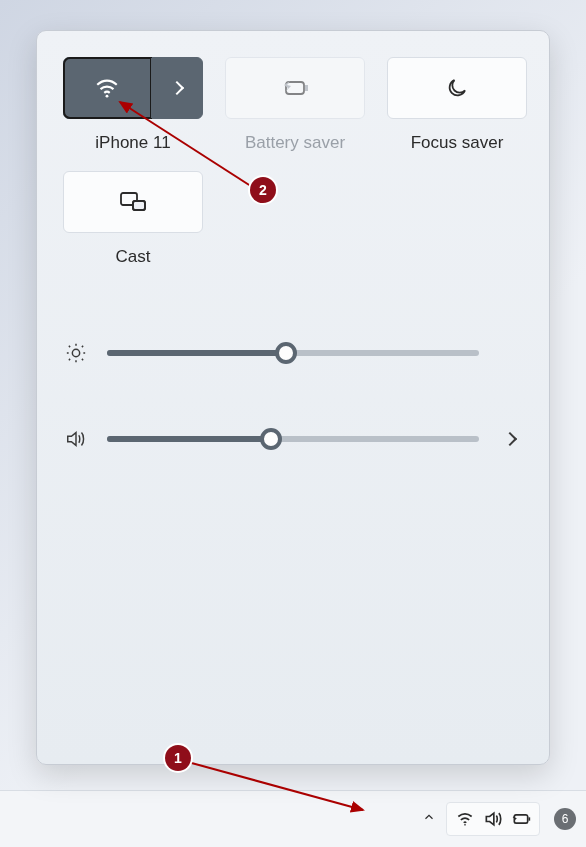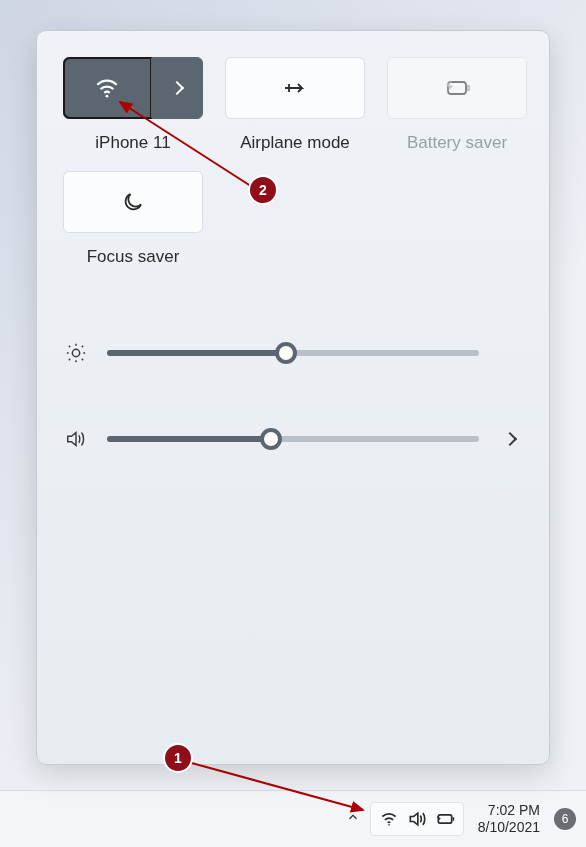--- a/index.html
+++ b/index.html
@@ -91,24 +91,20 @@
           <path d="M19 5c3 3 3 11 0 14"></path>
         </svg>
     </div>
     <div class="ticon">
       <svg width="22" height="20" viewBox="0 0 26 24" fill="none" stroke="#2b2b2b" stroke-width="2">
           <rect x="5" y="7" width="16" height="10" rx="2"></rect>
           <rect x="22" y="10" width="2" height="4" fill="#2b2b2b" stroke="none"></rect>
           <path d="M3 10l3 2-2 3 4-4-3-1 2-3z" fill="#2b2b2b" stroke="none"></path>
         </svg>
     </div>
-  </div>
-  <div class="clock">
-    <span>7:02 PM</span>
-    <span>8/10/2021</span>
   </div>
   <div class="notif">
     <span>6</span>
   </div>
 </div>
 
 <div class="panel">
 
   <div class="grid">
 
@@ -123,28 +119,20 @@
             </svg>
         </div>
         <div class="split-arrow">
           <span class="chev-r"></span>
         </div>
       </div>
       <div class="lbl">iPhone 11</div>
     </div>
 
 
-    <div class="tile">
-      <div class="btn">
-        <svg width="28" height="24" viewBox="0 0 24 24" fill="none" stroke="#2b2b2b" stroke-width="1.8">
-            <path d="M2 12h17l-4-4m4 4l-4 4M6 8v8"></path>
-          </svg>
-      </div>
-      <div class="lbl">Airplane mode</div>
-    </div>
 
     <div class="tile">
       <div class="btn disabled">
         <svg width="30" height="22" viewBox="0 0 30 22" fill="none" stroke="#9aa0a8" stroke-width="1.8">
             <rect x="6" y="5" width="18" height="12" rx="3"></rect>
             <rect x="25" y="8" width="3" height="6" fill="#9aa0a8" stroke="none"></rect>
             <path d="M4 8l4 3-3 4 6-6-4-1 3-4z" fill="#9aa0a8" stroke="none"></path>
           </svg>
       </div>
       <div class="lbl dim">Battery saver</div>
@@ -153,20 +141,30 @@
     <div class="tile">
       <div class="btn">
         <svg width="24" height="24" viewBox="0 0 24 24" fill="none" stroke="#2b2b2b" stroke-width="1.8">
             <path d="M20 14.5A8 8 0 1 1 9.5 4a6.5 6.5 0 0 0 10.5 10.5z"></path>
           </svg>
       </div>
       <div class="lbl">Focus saver</div>
     </div>
 
 
+    <div class="tile">
+      <div class="btn">
+        <svg width="28" height="22" viewBox="0 0 28 22" fill="none" stroke="#2b2b2b" stroke-width="1.8">
+            <rect x="2" y="2" width="16" height="12" rx="2"></rect>
+            <rect x="14" y="10" width="12" height="9" rx="2" fill="#eef1f6"></rect>
+            <rect x="14" y="10" width="12" height="9" rx="2"></rect>
+          </svg>
+      </div>
+      <div class="lbl">Cast</div>
+    </div>
 
   </div>
 
   <div class="sliders">
 
     <div class="srow">
       <div class="sicon">
         <svg width="22" height="22" viewBox="0 0 24 24" fill="none" stroke="#3a3a3a" stroke-width="1.6">
             <circle cx="12" cy="12" r="4"></circle>
             <path d="M12 2v2M12 20v2M4 12H2M22 12h-2M5.6 5.6L4.2 4.2M19.8 19.8l-1.4-1.4M18.4 5.6l1.4-1.4M4.2 19.8l1.4-1.4"></path>

